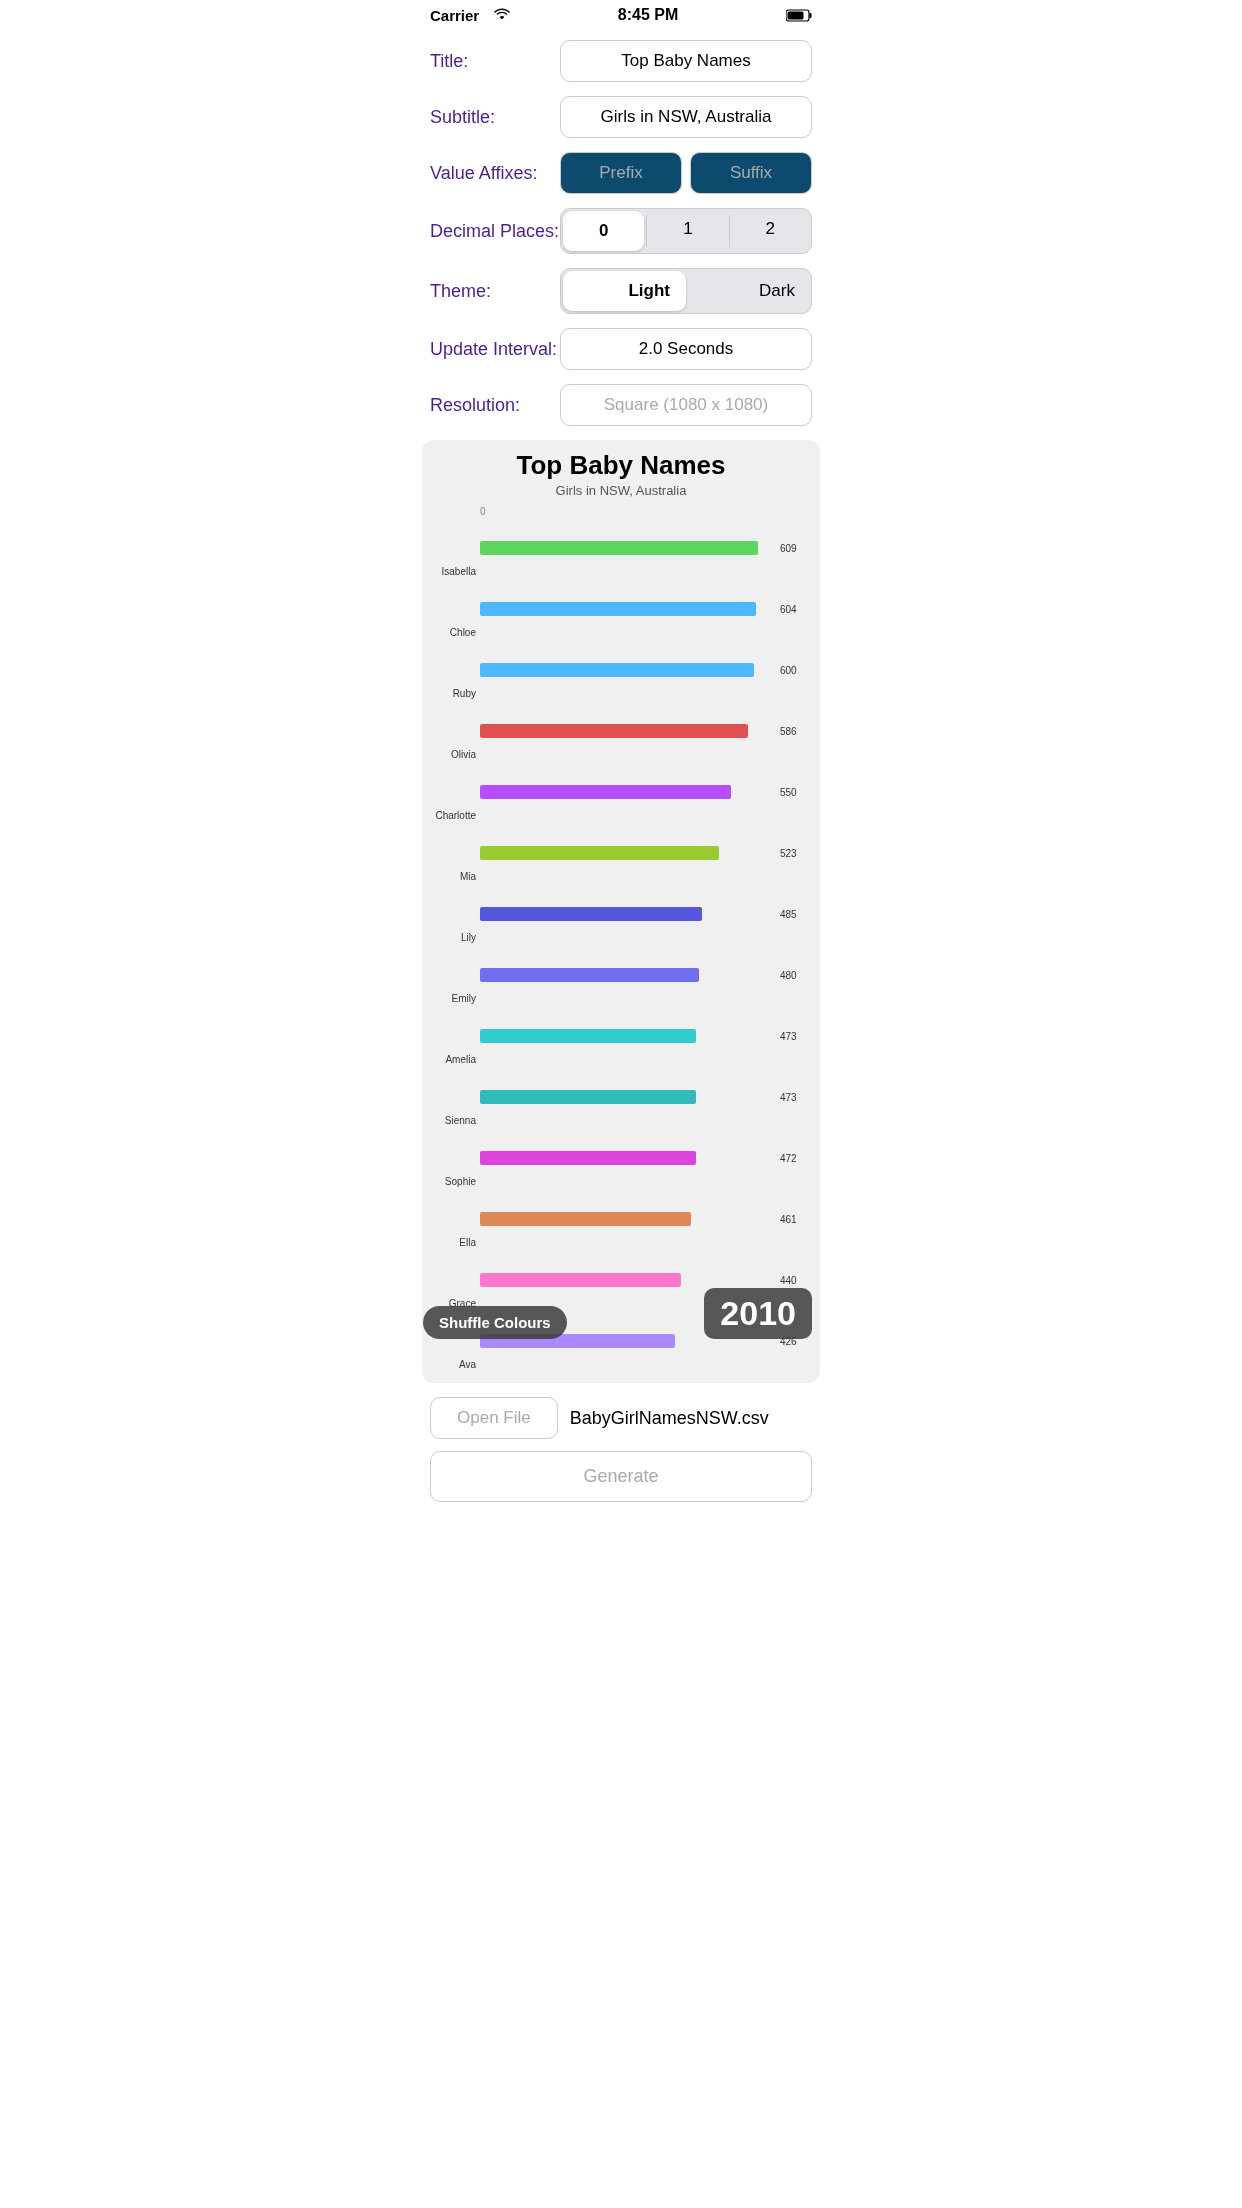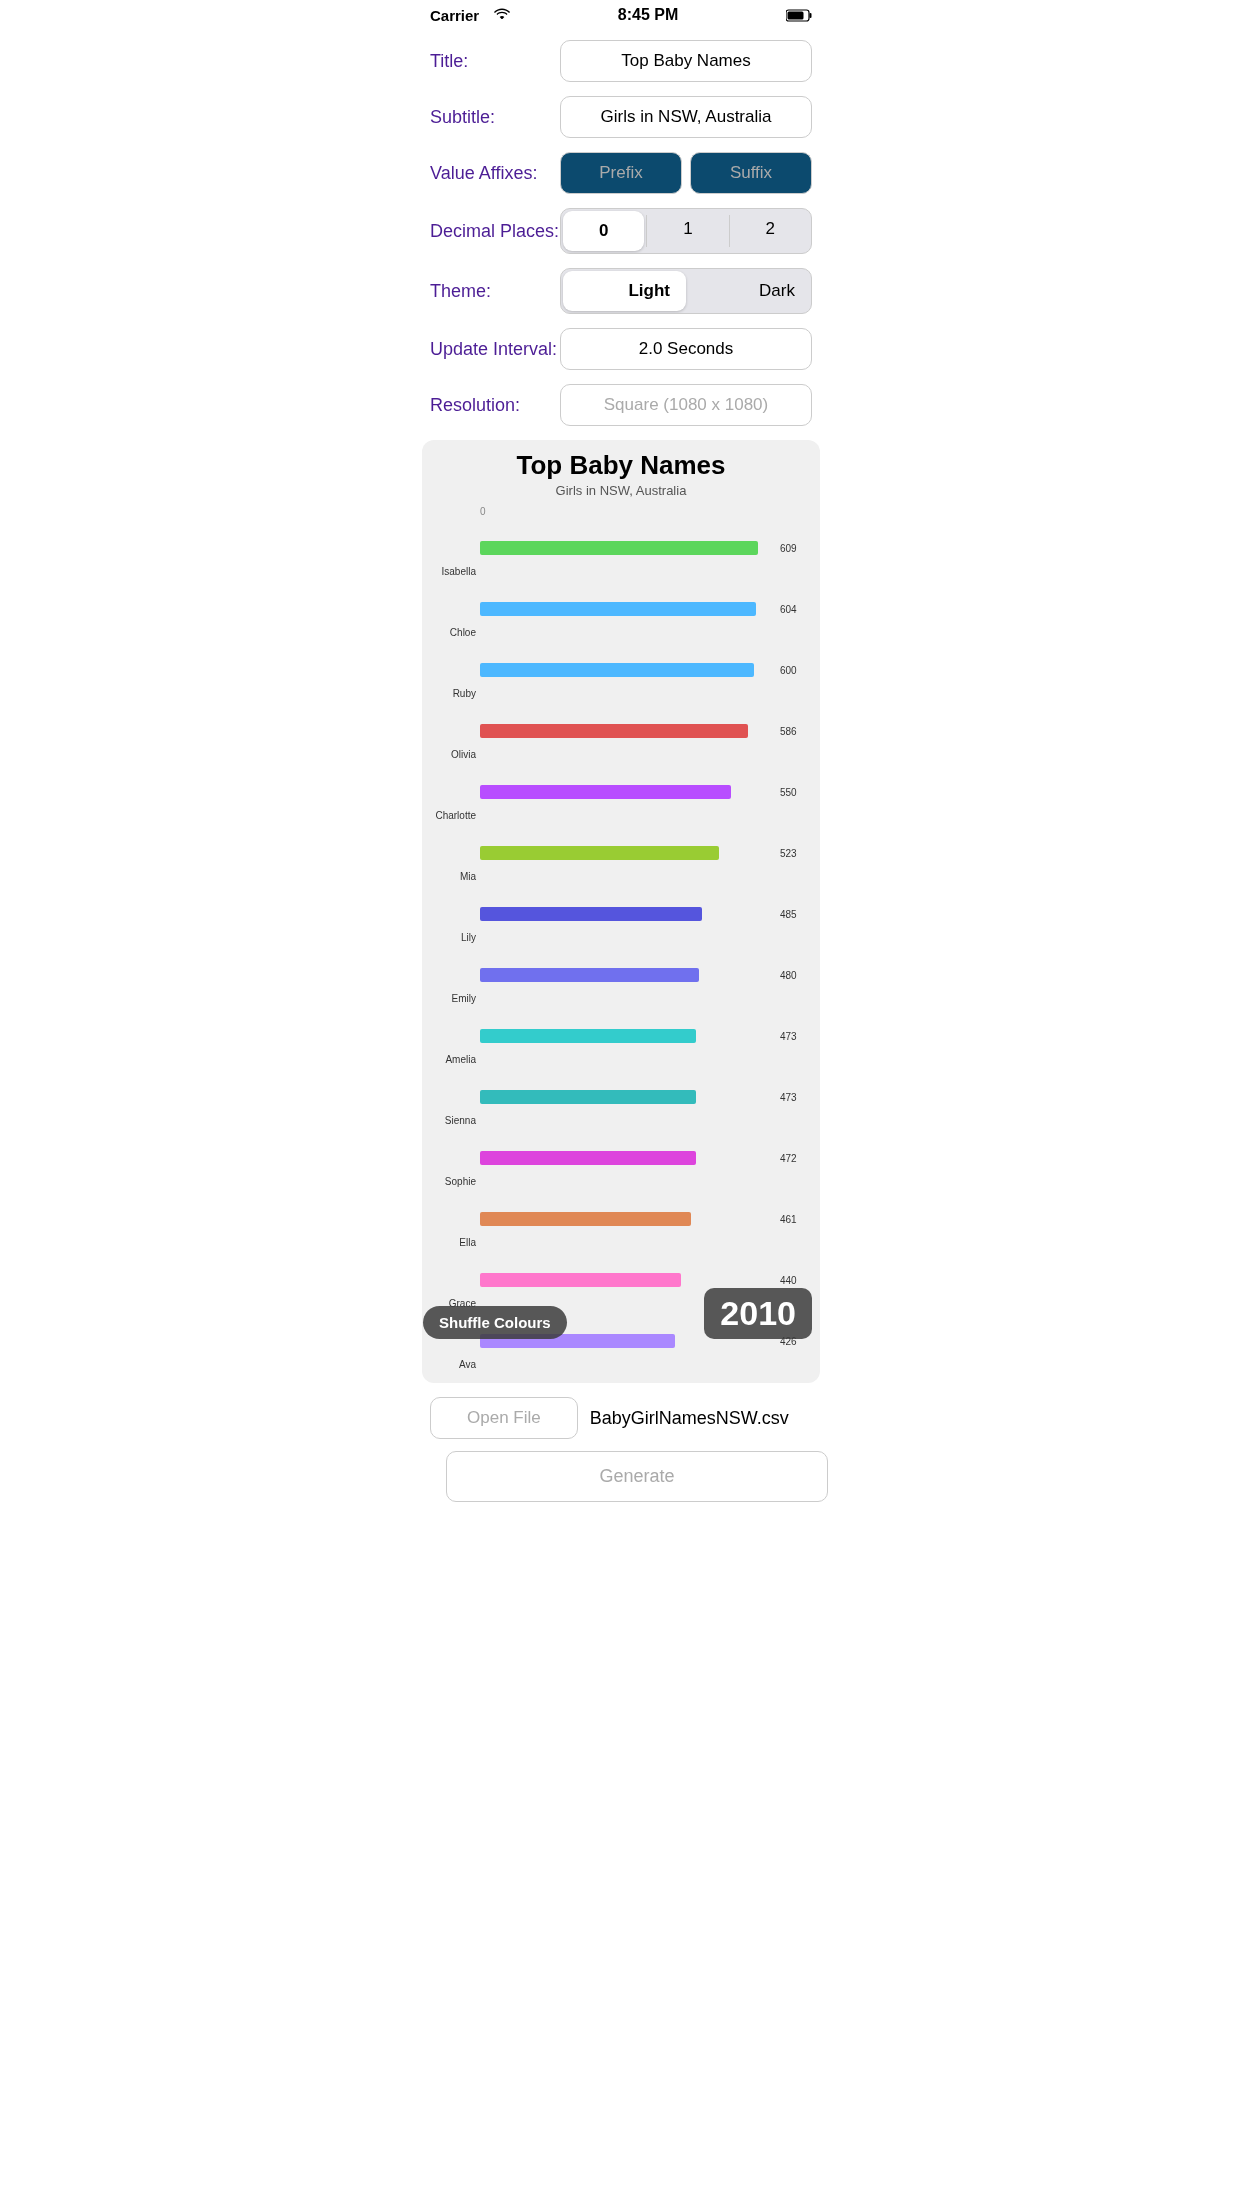--- a/index.html
+++ b/index.html
@@ -220,21 +220,21 @@
     
     .bottom-row {
       display: flex;
       align-items: center;
       padding: 14px 16px 6px;
       gap: 12px;
     }
     .open-file-btn {
       border: 1.5px solid #ccc;
       border-radius: 10px;
-      padding: 10px 36px;
+      padding: 10px 26px;
       font-size: 17px;
       color: #aaa;
       background: #fff;
       cursor: pointer;
     }
     .filename {
       font-size: 18px;
       color: #000;
       font-weight: 400;
     }
@@ -246,21 +246,20 @@
     .generate-btn {
       width: 100%;
       border: 1.5px solid #ccc;
       border-radius: 10px;
       padding: 14px;
       font-size: 18px;
       color: #aaa;
       background: #fff;
       cursor: pointer;
       text-align: center;
-      margin-left: 16px;
     }
   </style>
 </head>
 <body>
 
 <div class="status-bar">
   <div class="carrier">
     <span>Carrier</span>
     <svg width="16" height="12" viewBox="0 0 16 12">
       <path d="M8 3C5.2 3 2.7 4.1 0.9 5.9L0 5C2.1 2.8 5 1.5 8 1.5s5.9 1.3 8 3.5l-.9.9C13.3 4.1 10.8 3 8 3z" fill="#000"></path>

